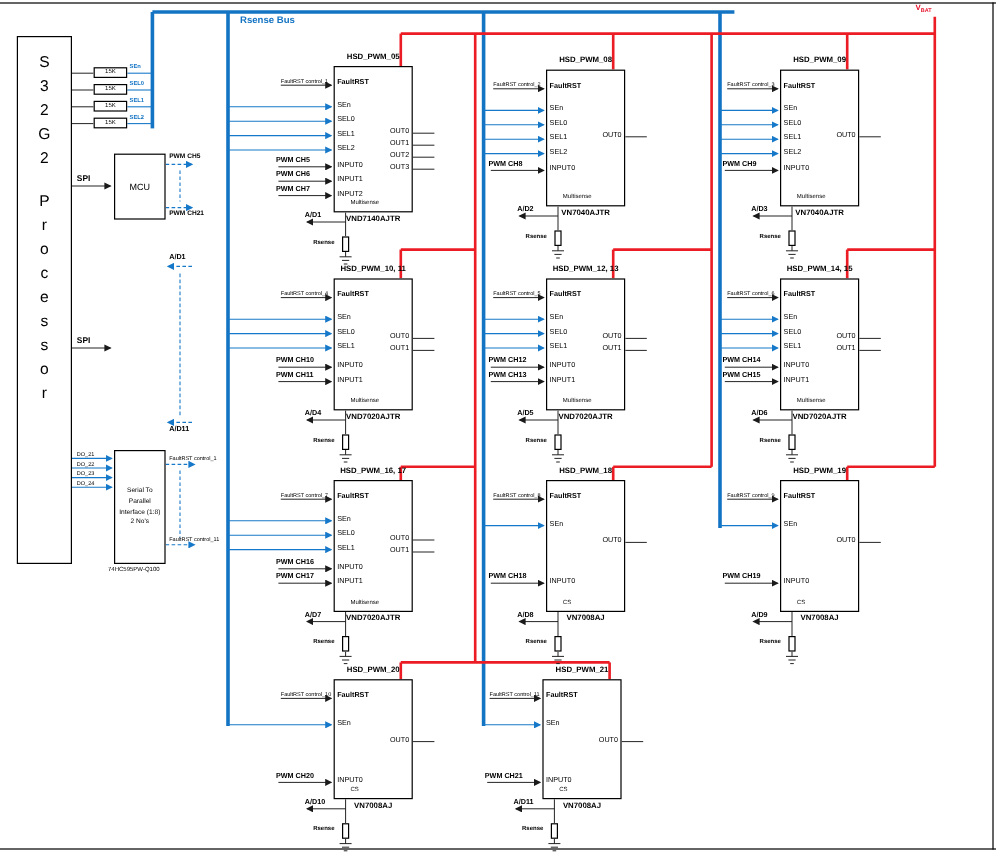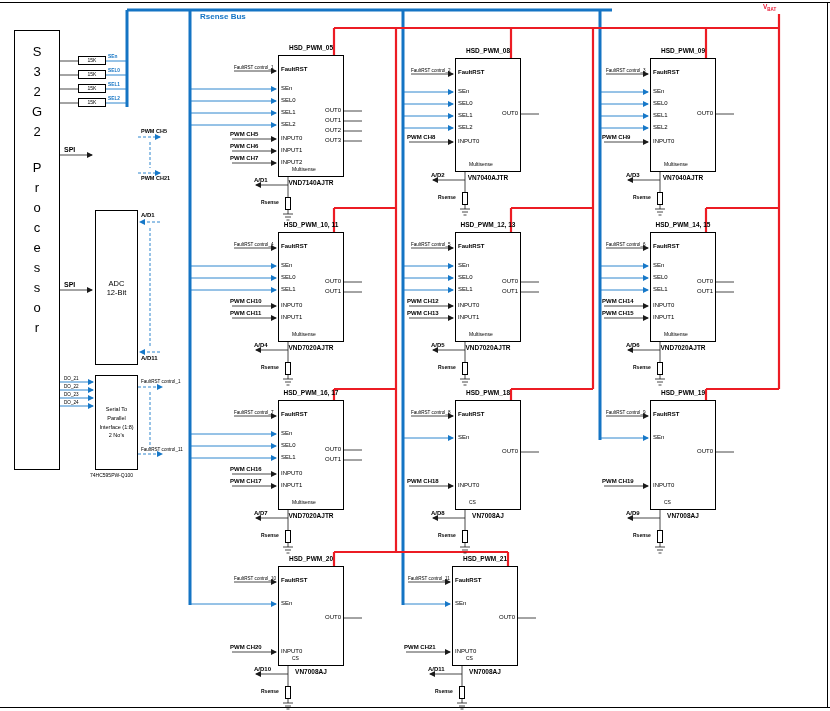--- a/index.html
+++ b/index.html
@@ -244,28 +244,27 @@
     </svg>
 
   <div class="hline" style="top:2px"></div>
   <div class="hline" style="top:707px"></div>
   <div class="vline" style="left:827px;top:2px;height:706px"></div>
 
   <div class="box" style="left:14px;top:30px;width:46px;height:440px"></div>
   <div class="vtext" style="left:37px;top:44px">S32G2</div>
   <div class="vtext" style="left:37px;top:160px">Processor</div>
 
+  <div class="box" style="left:95px;top:128px;width:43px;height:55px;display:flex;align-items:center;justify-content:center">
+    <div class="bx-label">MCU</div>
+  </div>
   <div class="t spi" style="left:64px;top:146px">SPI</div>
   <div class="t mout" style="left:141px;top:128px">PWM CH5</div>
   <div class="t mout" style="left:141px;top:175px">PWM CH21</div>
 
-  <div class="box" style="left:95px;top:210px;width:43px;height:155px;display:flex;flex-direction:column;align-items:center;justify-content:center">
-    <div class="bx-label">ADC</div>
-    <div class="bx-label">12-Bit</div>
-  </div>
   <div class="t spi" style="left:64px;top:281px">SPI</div>
   <div class="t adin" style="left:141px;top:212px">A/D1</div>
   <div class="t adin" style="left:141px;top:355px">A/D11</div>
 
   <div class="box" style="left:95px;top:375px;width:43px;height:95px;display:flex;align-items:center;justify-content:center">
     <div class="s2p-label">Serial To Parallel Interface (1:8) 2 No's</div>
   </div>
   <div class="t tiny" style="left:141px;top:379px">FaultRST control_1</div>
   <div class="t tiny" style="left:141px;top:447px">FaultRST control_11</div>
   <div class="t rsl" style="left:90px;top:473px;font-weight:400">74HC595PW-Q100</div>

